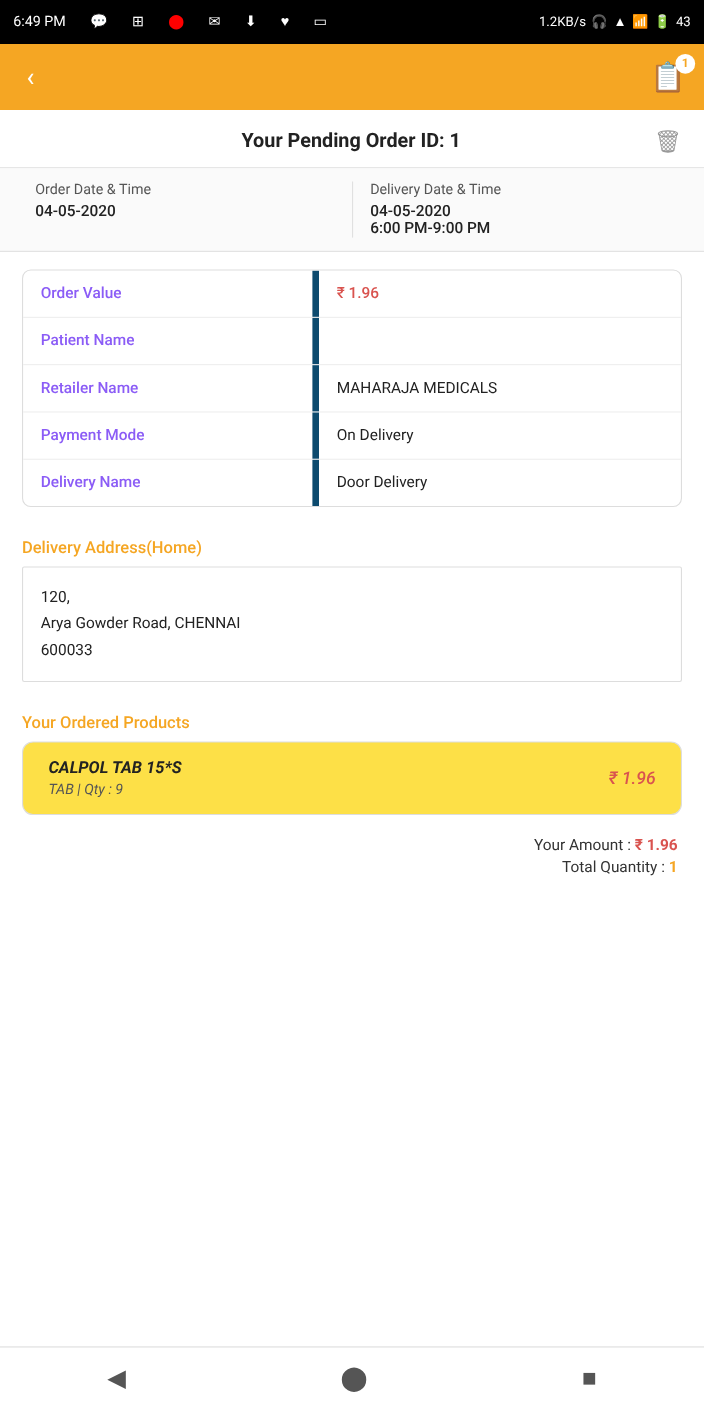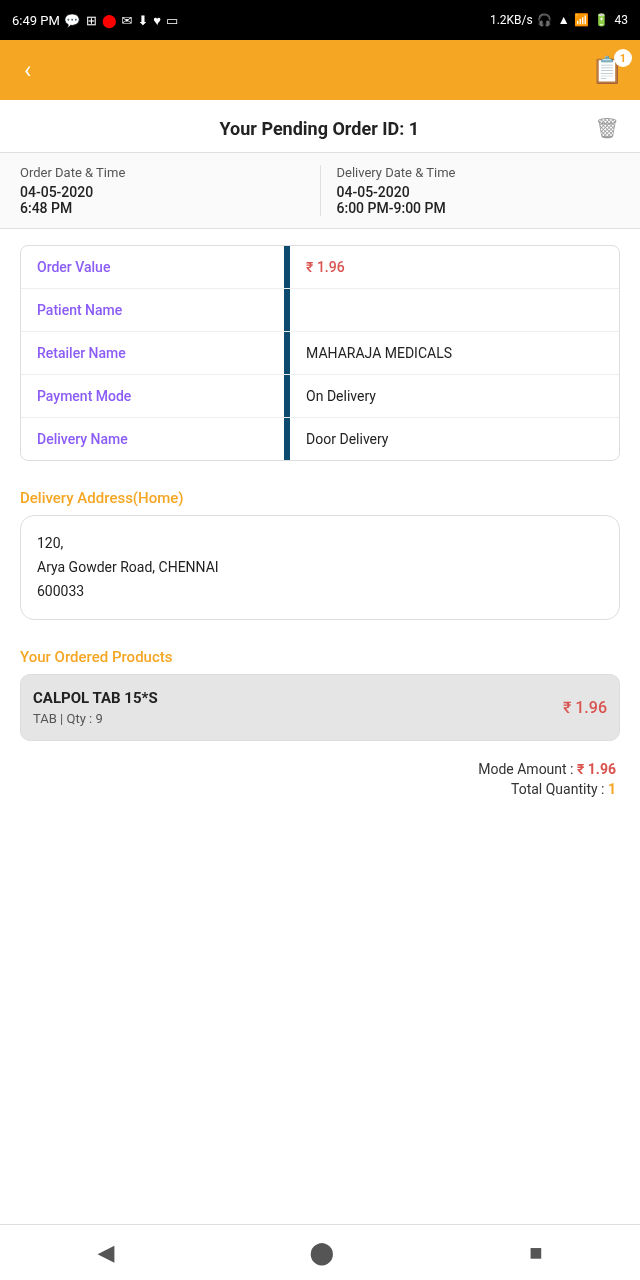--- a/index.html
+++ b/index.html
@@ -16,21 +16,21 @@
     .status-bar {
       background: #000;
       color: #fff;
       display: flex;
       justify-content: space-between;
       align-items: center;
       padding: 0 12px;
       height: 40px;
       font-size: 13px;
     }
-    .status-left { display: flex; align-items: center; gap: 5px; }
+    .status-left { display: flex; align-items: center; gap: 22px; }
     .status-right { display: flex; align-items: center; gap: 5px; font-size: 12px; }
 
     
     .header {
       background: #F5A623;
       display: flex;
       align-items: center;
       justify-content: space-between;
       padding: 0 16px;
       height: 60px;
@@ -94,21 +94,21 @@
     }
     .trash-icon {
       color: #999;
       font-size: 20px;
     }
 
     
     .date-row {
       display: flex;
       border-bottom: 1px solid #e0e0e0;
-      padding: 12px 20px;
+      padding: 12px 32px;
       background: #fafafa;
     }
     .date-col {
       flex: 1;
     }
     .date-col:first-child {
       border-right: 1px solid #e0e0e0;
       padding-right: 16px;
     }
     .date-col:last-child {
@@ -162,40 +162,41 @@
     
     .section-label {
       color: #F5A623;
       font-size: 15px;
       font-weight: 500;
       padding: 12px 20px 8px 20px;
     }
     .address-box {
       margin: 0 20px 16px 20px;
       border: 1px solid #ddd;
-      border-radius: 14px;
+      border-radius: 2px;
       padding: 16px;
       background: #fff;
     }
     .address-text {
       font-size: 14px;
       color: #222;
       line-height: 1.7;
     }
 
     
     .product-card {
       margin: 0 20px 12px 20px;
       border: 1px solid #ddd;
       border-radius: 10px;
-      padding: 14px 12px;
-      background: #e5e5e5;
+      padding: 14px 23px;
+      background: #fde047;
       display: flex;
       justify-content: space-between;
       align-items: center;
+      font-style: italic;
     }
     .product-name {
       font-size: 15px;
       font-weight: bold;
       color: #222;
       margin-bottom: 4px;
     }
     .product-sub {
       font-size: 13px;
       color: #555;
@@ -290,21 +291,20 @@
       <span>Your Pending Order ID:</span>
       <span>1</span>
     </div>
     <div class="trash-icon">🗑</div>
   </div>
 
   <div class="date-row">
     <div class="date-col">
       <div class="date-label">Order Date &amp; Time</div>
       <div class="date-value">04-05-2020</div>
-      <div class="date-value">6:48 PM</div>
     </div>
     <div class="date-col">
       <div class="date-label">Delivery Date &amp; Time</div>
       <div class="date-value">04-05-2020</div>
       <div class="date-value">6:00 PM-9:00 PM</div>
     </div>
   </div>
 
   <div class="order-details" id="order-details">
   <div class="detail-row">
@@ -343,21 +343,21 @@
       <div>
         <div class="product-name">CALPOL TAB 15*S</div>
         <div class="product-sub">TAB | Qty : 9</div>
       </div>
       <div class="product-price">₹ 1.96</div>
     </div>
     </div>
 
   <div class="totals-section">
     <div class="total-line">
-      <span>Mode Amount :</span>
+      <span>Your Amount :</span>
       <span class="red-val">₹ 1.96</span>
     </div>
     <div class="total-line">
       <span>Total Quantity :</span>
       <span class="orange-val">1</span>
     </div>
   </div>
 
   <div class="bottom-spacer"></div>
 </div>

